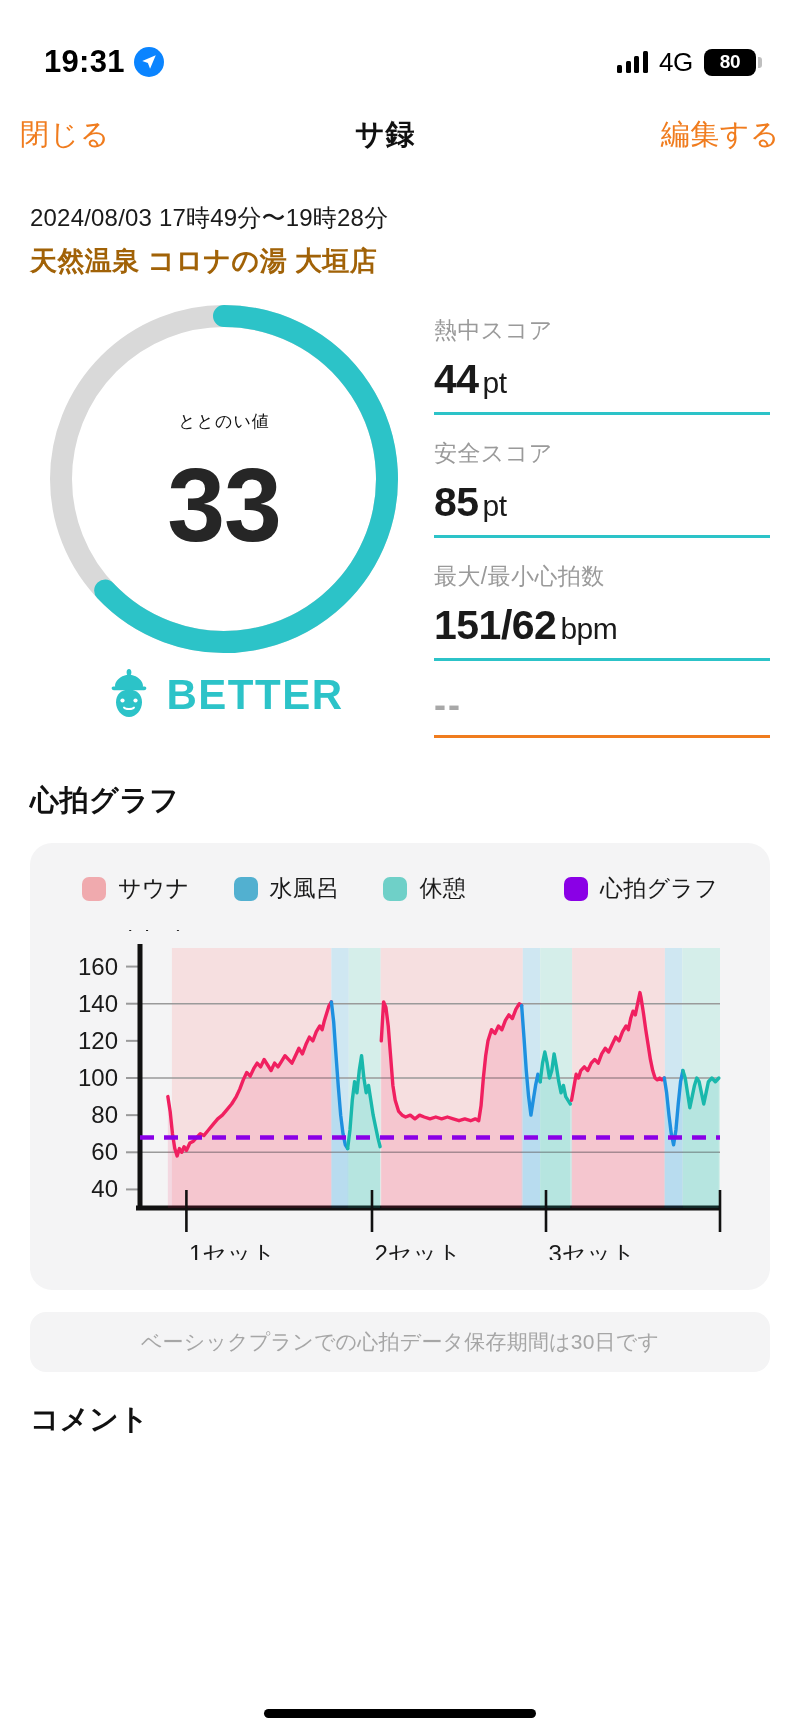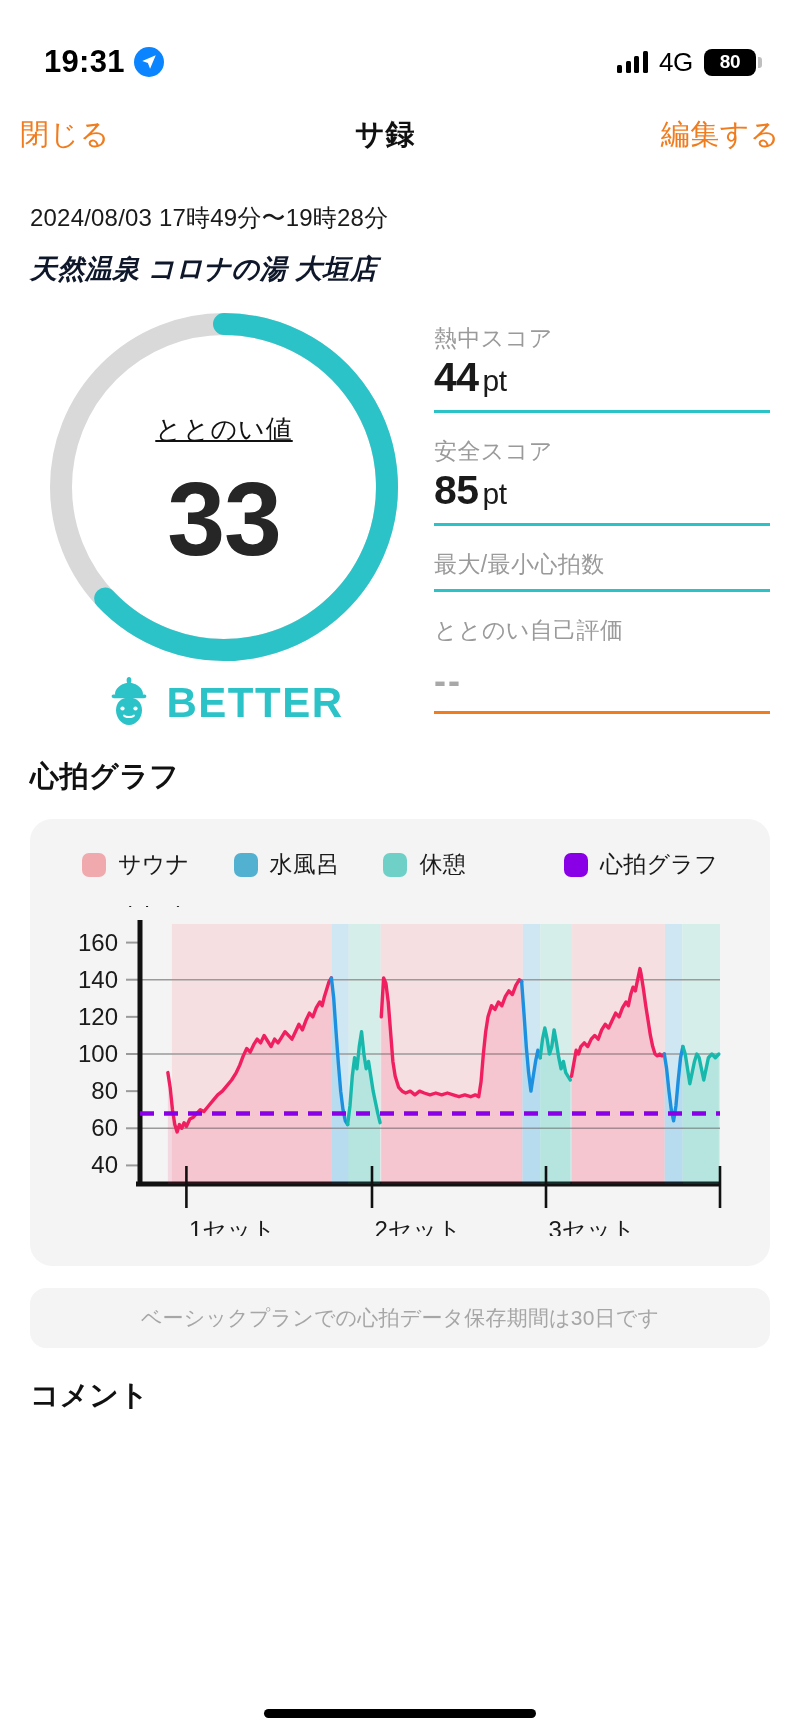--- a/index.html
+++ b/index.html
@@ -48,40 +48,40 @@
   .navbar {
     height:78px;display:flex;align-items:center;justify-content:space-between;
     padding:0 20px;
   }
   .nav-btn { font-size:29px; color:#f07c1e; letter-spacing:.5px; }
   .nav-title { font-size:29px; font-weight:700; color:#111; letter-spacing:1px;}
 
   
   .session { padding:28px 30px 0 30px; }
   .session-date { font-size:24px; color:#1a1a1a; letter-spacing:.2px; }
-  .session-place { font-size:27px; font-weight:700; color:#0f172a; margin-top:17px; letter-spacing:.4px;font-style:italic;}
+  .session-place { font-size:27px; font-weight:700; color:#a16207; margin-top:9px; letter-spacing:.4px;}
 
   
   .summary { display:flex; padding:22px 28px 0 14px; }
   .gauge-wrap { width:420px; display:flex; flex-direction:column; align-items:center; }
   .gauge { position:relative; width:390px; height:356px; }
   .gauge svg { display:block; }
   .gauge-center {
     position:absolute; inset:0; display:flex; flex-direction:column;
     align-items:center; justify-content:center; pointer-events:none;
   }
-  .gauge-label { font-size:26px; color:#111; letter-spacing:1px; margin-top:8px;text-decoration:underline;}
+  .gauge-label { font-size:17px; color:#111; letter-spacing:1px; margin-top:8px;}
   .gauge-value { font-size:104px; font-weight:800; color:#262626; line-height:1; margin-top:20px; letter-spacing:-1px;}
   .rating { display:flex; align-items:center; gap:14px; margin-top:10px; }
   .rating-text { font-size:42px; font-weight:700; color:#2cc3c8; letter-spacing:1.5px;text-align:center;}
 
   .stats { flex:1; padding-top:14px; padding-right:2px;}
   .stat { margin-bottom:23px; }
   .stat-label { font-size:23px; color:#9a9a9a; letter-spacing:.4px;}
-  .stat-value { font-size:41px; font-weight:700; color:#1a1a1a; letter-spacing:-.5px;}
+  .stat-value { font-size:41px; font-weight:700; color:#1a1a1a; margin-top:10px; letter-spacing:-.5px;}
   .stat-value .unit { font-size:30px; font-weight:400; color:#1a1a1a; margin-left:4px;}
   .stat-rule { height:3px; background:#2cc3c8; margin-top:9px; }
   .stat-rule.orange { background:#f07c1e; }
   .stat-empty { font-size:36px; font-weight:700; color:#a8a8a8; margin-top:14px; letter-spacing:2px;}
 
   
   .chart-heading { font-size:29px; font-weight:700; color:#111; padding:20px 30px 0 30px; letter-spacing:.5px;}
   .chart-card {
     margin:22px 30px 0 30px; background:#f4f4f5; border-radius:22px;
     padding:24px 18px 26px 18px;
@@ -181,24 +181,26 @@
     </div>
     <div class="stat">
       <div class="stat-label">安全スコア</div>
       <div class="stat-value">
         <span>85</span><span class="unit">pt</span>
       </div>
       <div class="stat-rule"></div>
     </div>
     <div class="stat">
       <div class="stat-label">最大/最小心拍数</div>
+      <div class="stat-value">
+        <span>151/62</span><span class="unit">bpm</span>
+      </div>
       <div class="stat-rule"></div>
     </div>
     <div class="stat">
-      <div class="stat-label">ととのい自己評価</div>
       <div class="stat-empty">--</div>
       <div class="stat-rule orange"></div>
     </div>
   </div>
 </div>
 
 <div class="chart-heading">心拍グラフ</div>
 
 <div class="chart-card">
   <div class="legend">

